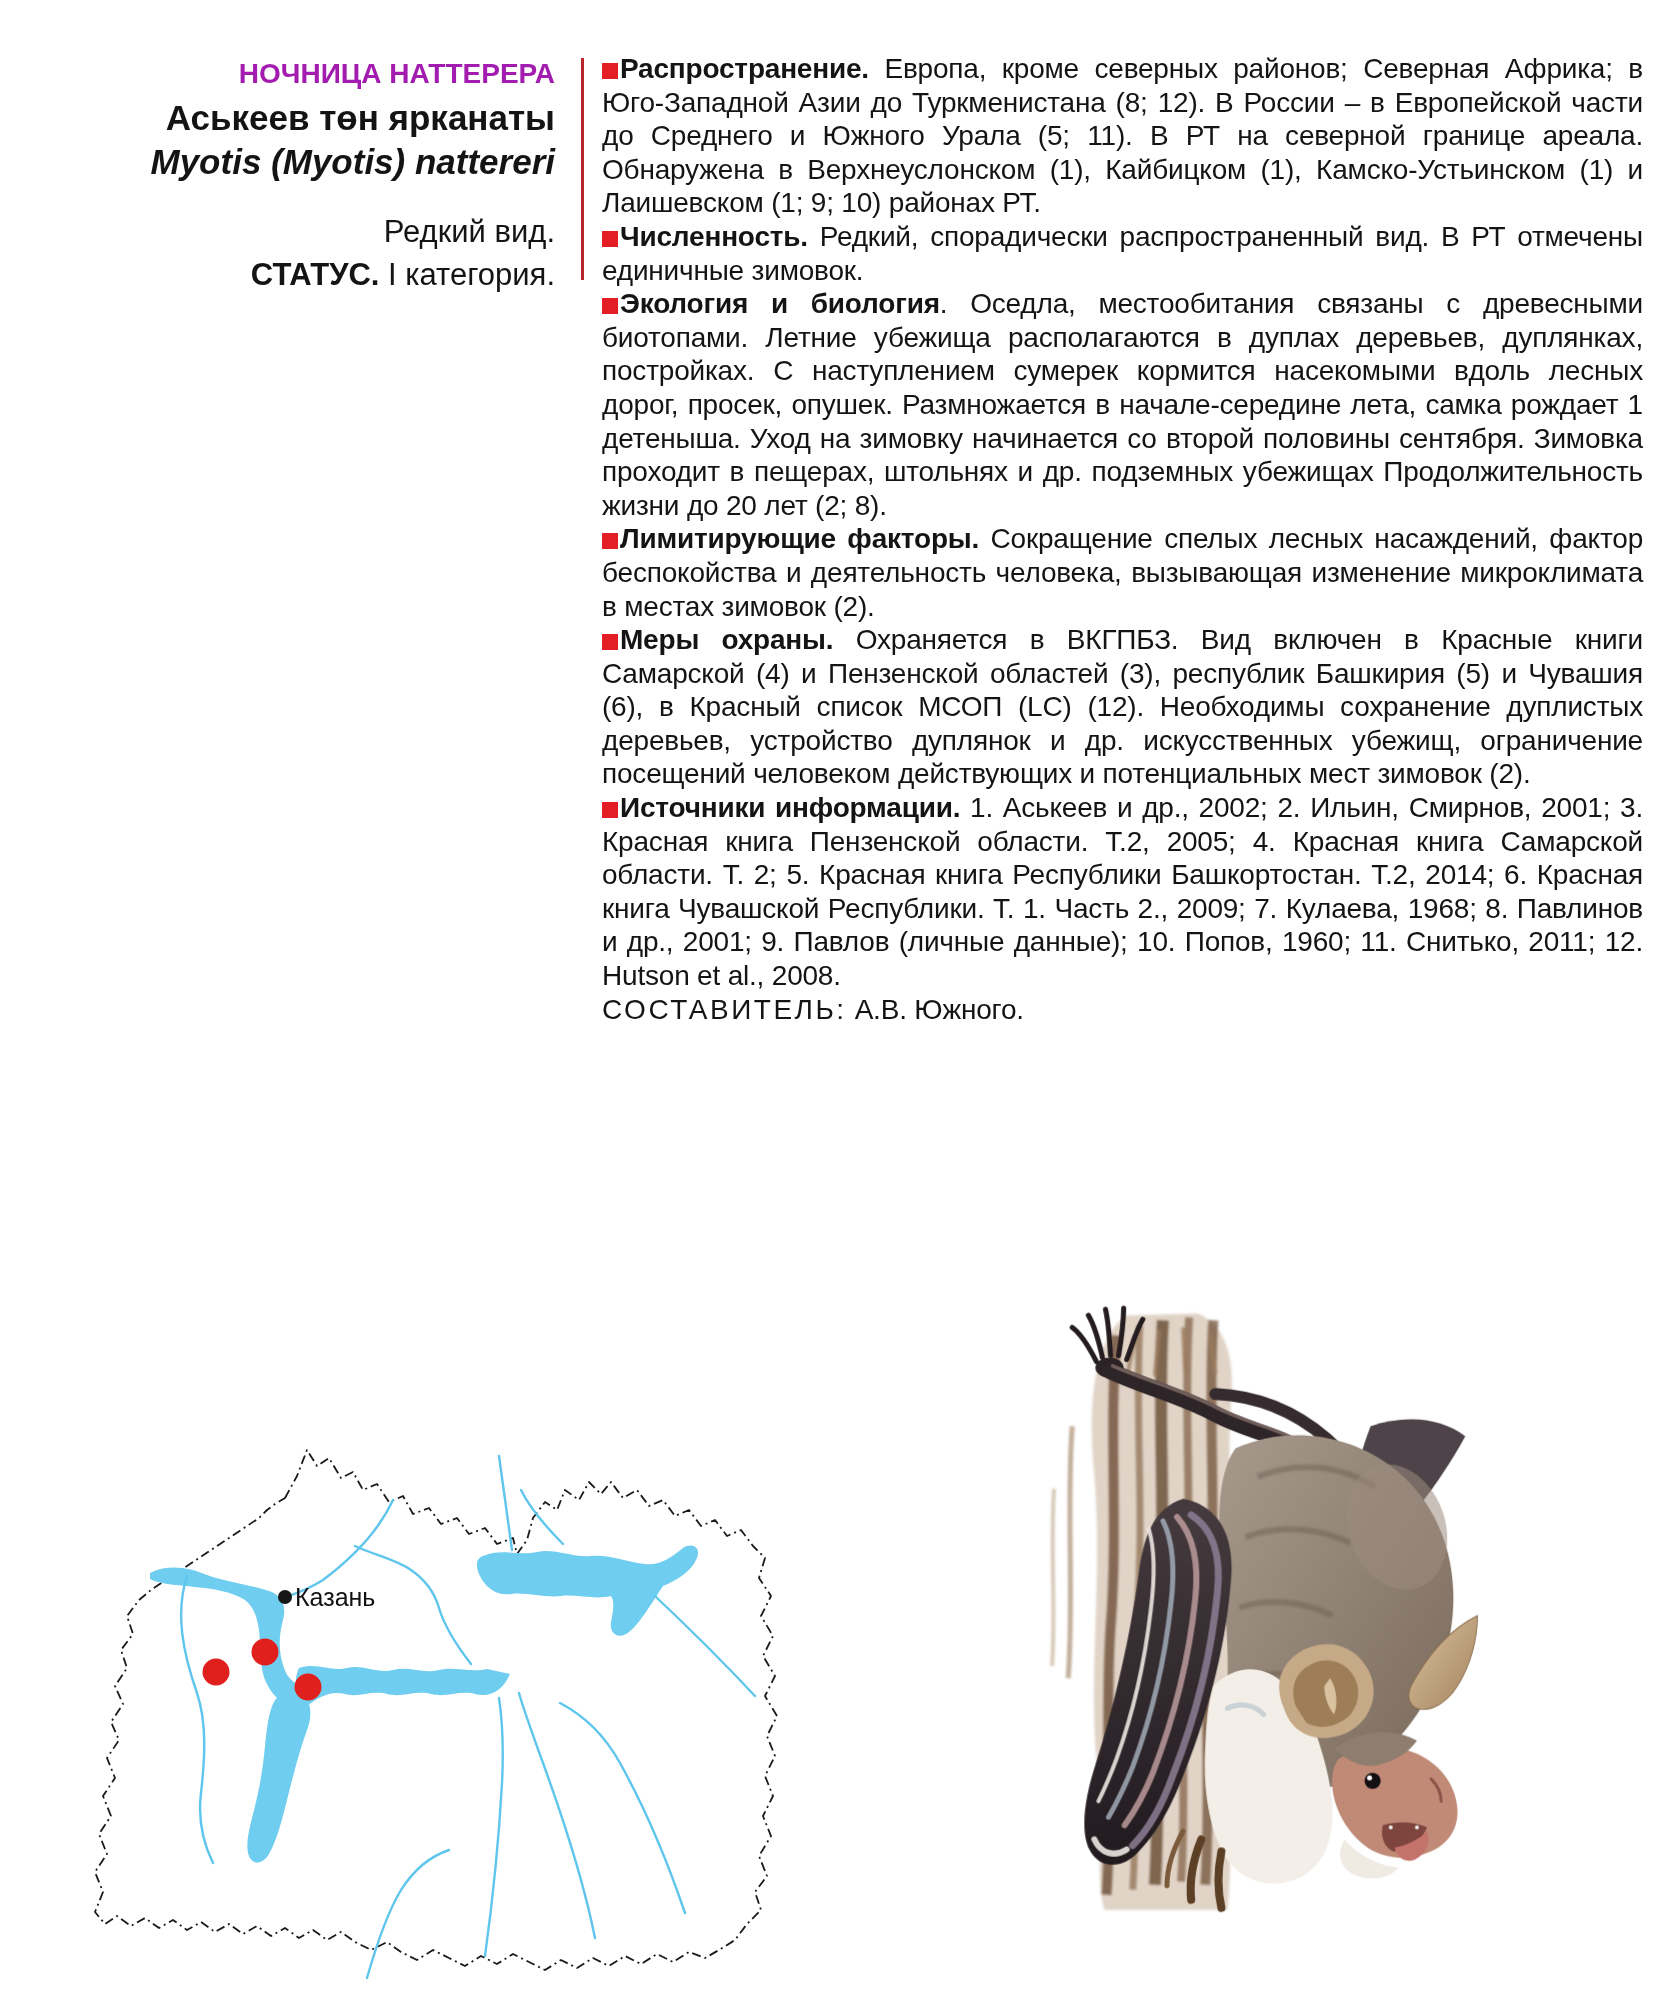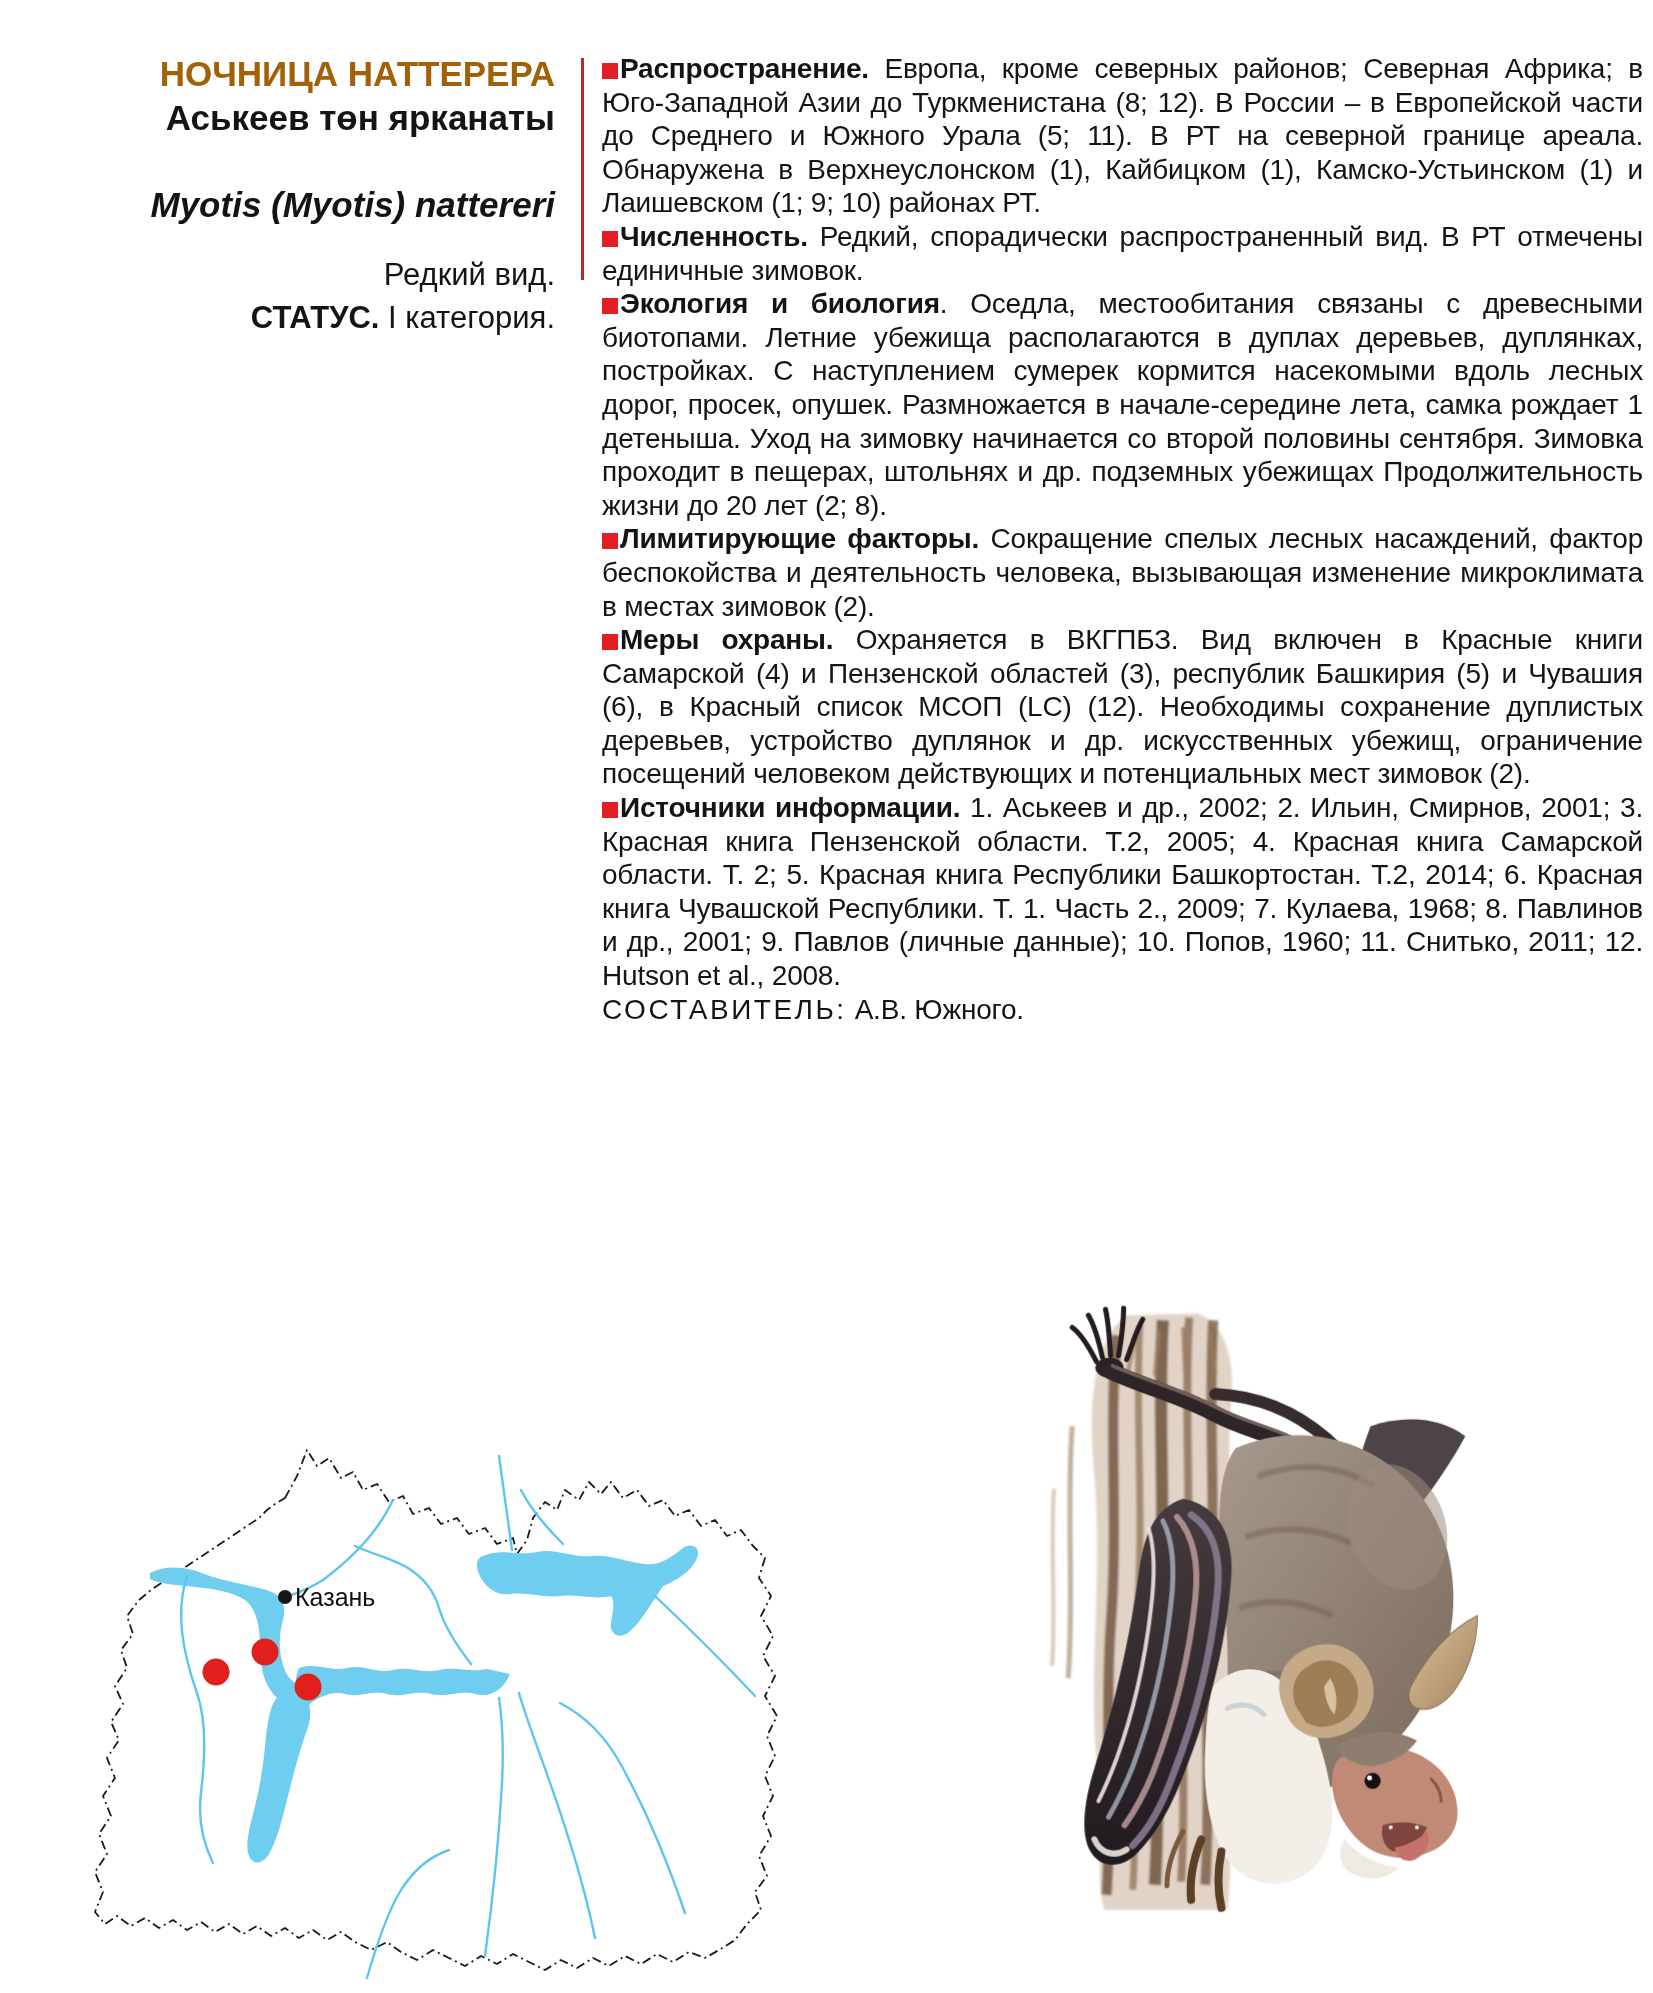--- a/index.html
+++ b/index.html
@@ -2,23 +2,23 @@
 <html><head>
 <meta charset="utf-8">
 <style>
   html,body{margin:0;padding:0;background:#ffffff;}
   .page{
     position:relative;width:1653px;height:1993px;background:#ffffff;overflow:hidden;
     font-family:"Liberation Sans", sans-serif;color:#141414;
   }
   
   .left-col{position:absolute;left:95px;top:52px;width:460px;text-align:right;}
-  .title-red{color:#a16207;font-size:35px;font-weight:bold;line-height:44px;}
+  .title-red{color:#a21caf;font-size:28px;font-weight:bold;line-height:44px;}
   .title-tat{font-size:35px;font-weight:bold;line-height:44px;}
-  .title-lat{font-size:35px;font-weight:bold;font-style:italic;line-height:44px;margin-top:43px;}
+  .title-lat{font-size:35px;font-weight:bold;font-style:italic;line-height:44px;}
   .title-year{font-size:35px;font-weight:bold;line-height:44px;}
   .taxon{margin-top:24px;font-size:30px;line-height:43px;}
   .status{margin-top:26px;font-size:31px;line-height:43px;}
   .status .b{font-weight:bold;}
   .divider{position:absolute;left:581px;top:58px;width:3px;height:222px;background:#b8262c;}
   
   .right-col{
     position:absolute;left:602px;top:52px;width:1041px;
     font-size:28px;line-height:33.6px;text-align:justify;letter-spacing:-0.2px;
   }

